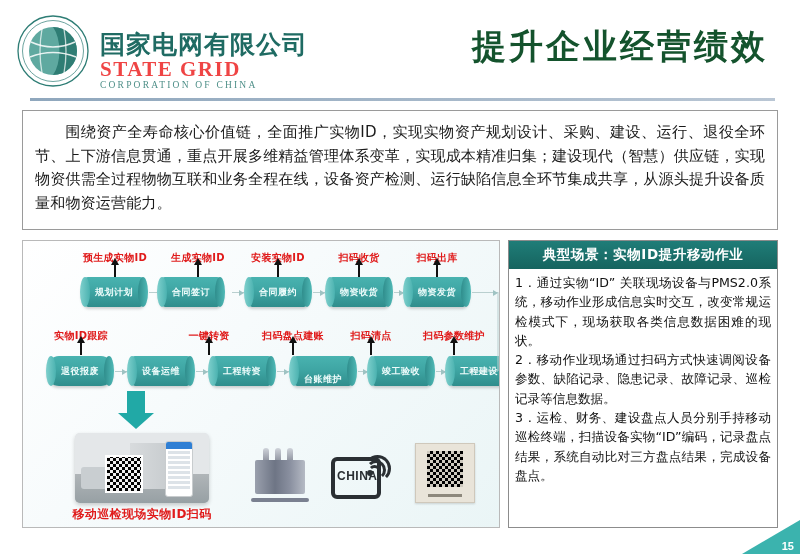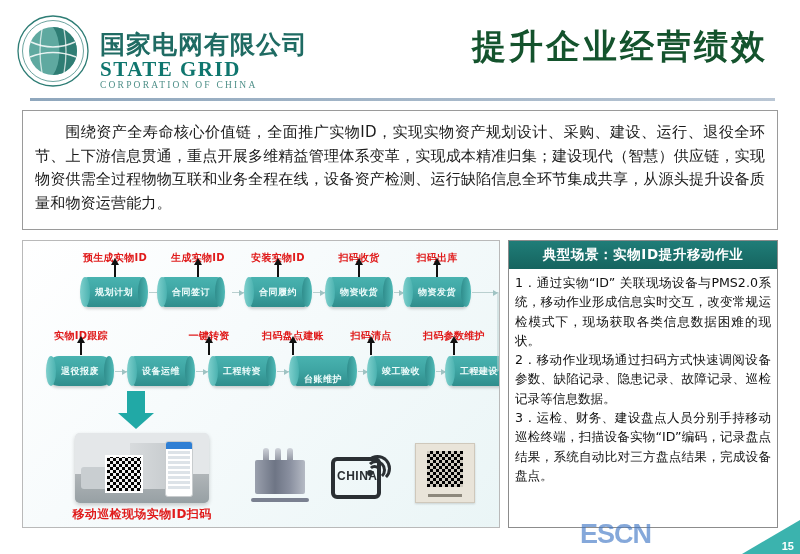--- a/index.html
+++ b/index.html
@@ -11,21 +11,21 @@
     position:relative;
   }
   .slide{position:absolute;inset:0;background:#fff;}
 
   
   .header{position:absolute;left:0;top:0;width:800px;height:100px;}
   .logo-wrap{position:absolute;left:14px;top:12px;display:flex;align-items:flex-end;gap:8px;}
   .sg-emblem{width:78px;height:78px;position:relative;}
   .sg-text{line-height:1;}
   .sg-cn{font-size:25px;font-weight:bold;color:#1f6b63;letter-spacing:1px;font-family:"DejaVu Sans",sans-serif;}
-  .sg-en1{font-size:21px;font-weight:bold;color:#0f766e;letter-spacing:1.5px;margin-top:2px;
+  .sg-en1{font-size:21px;font-weight:bold;color:#ef4444;letter-spacing:1.5px;margin-top:2px;
           font-family:"Liberation Serif",serif;}
   .sg-en2{font-size:9.5px;color:#4e8f88;letter-spacing:2.2px;margin-top:1px;
           font-family:"Liberation Serif",serif;}
 
   .page-title{
     position:absolute;right:32px;top:24px;
     font-size:34px;font-weight:bold;color:#14532d;
     letter-spacing:3px;font-family:"DejaVu Sans",sans-serif;
   }
   .header-rule{position:absolute;left:30px;top:98px;width:745px;height:3px;
@@ -377,20 +377,19 @@
       </div>
       <div class="scenario-body">
         <p>1．通过实物“ID” 关联现场设备与PMS2.0系统，移动作业形成信息实时交互，改变常规运检模式下，现场获取各类信息数据困难的现状。</p>
         <p>2．移动作业现场通过扫码方式快速调阅设备参数、缺陷记录、隐患记录、故障记录、巡检记录等信息数据。</p>
         <p>3．运检、财务、建设盘点人员分别手持移动巡检终端，扫描设备实物“ID”编码，记录盘点结果，系统自动比对三方盘点结果，完成设备盘点。</p>
       </div>
     </div>
   </div>
 
   <div class="watermark">
-    <span class="wm-en">ESCN</span>
   </div>
 
   <div class="corner">
     <span>15</span>
   </div>
 
 </div>
 
 </body></html>

